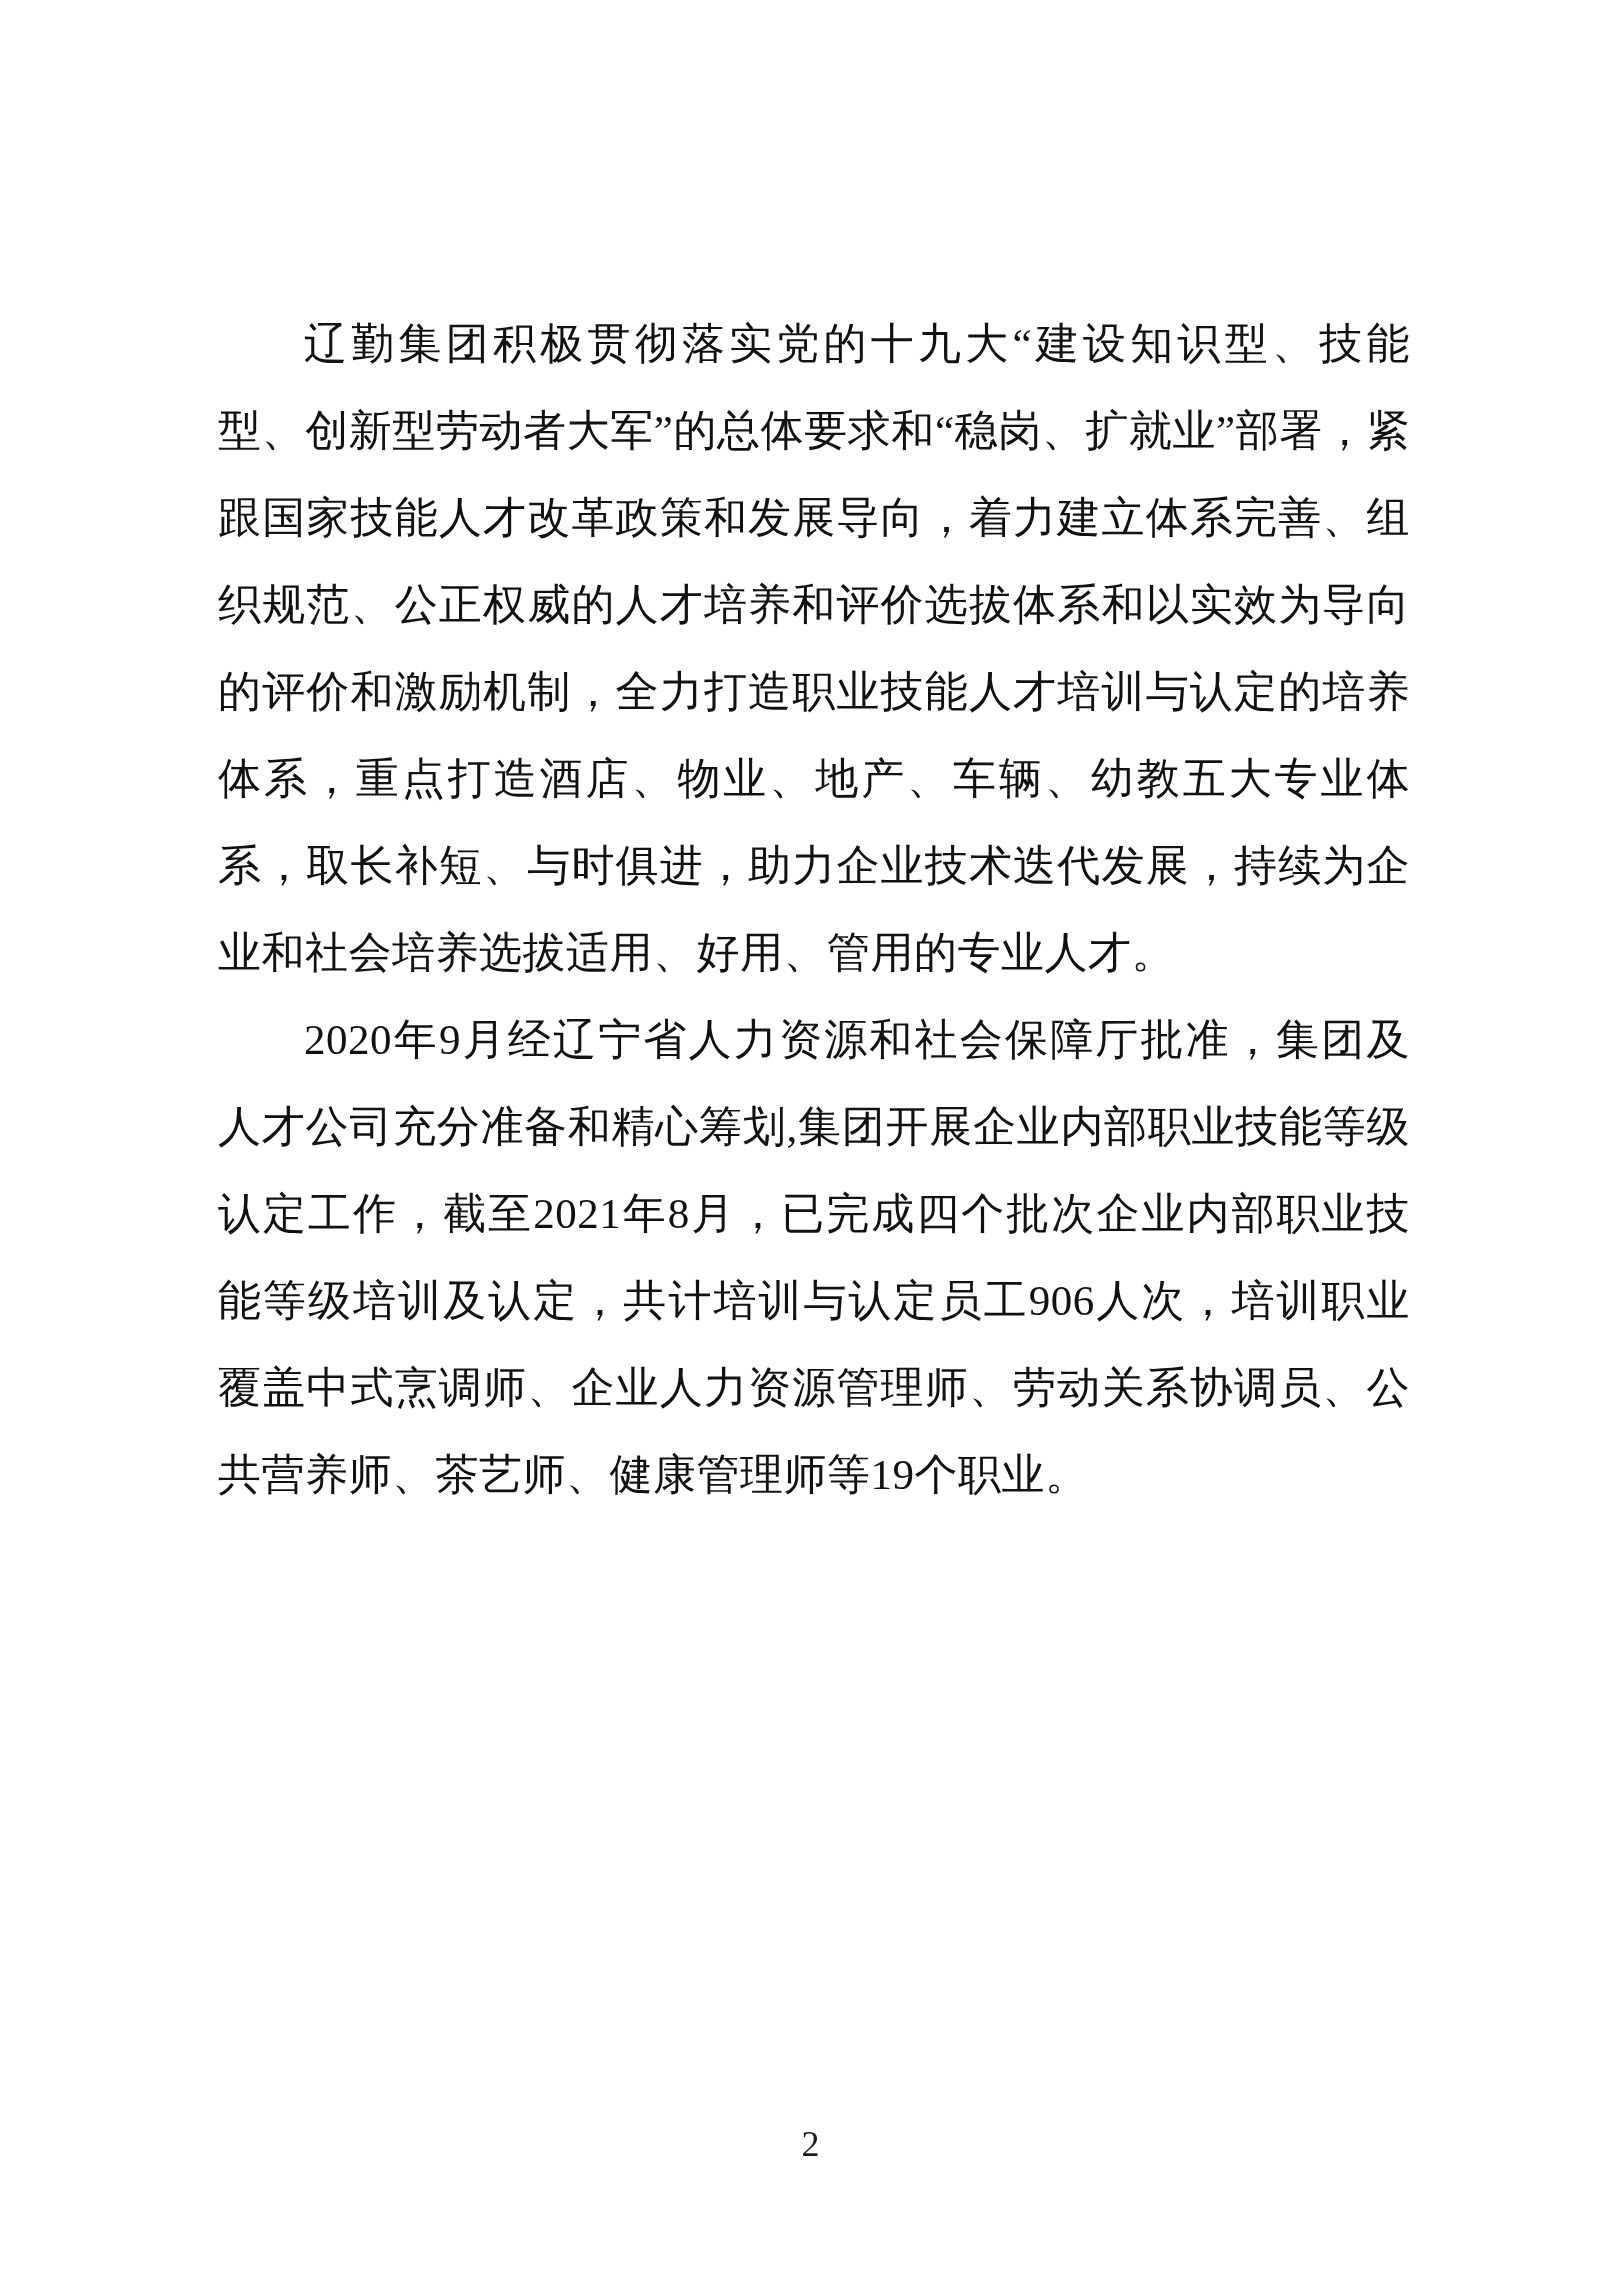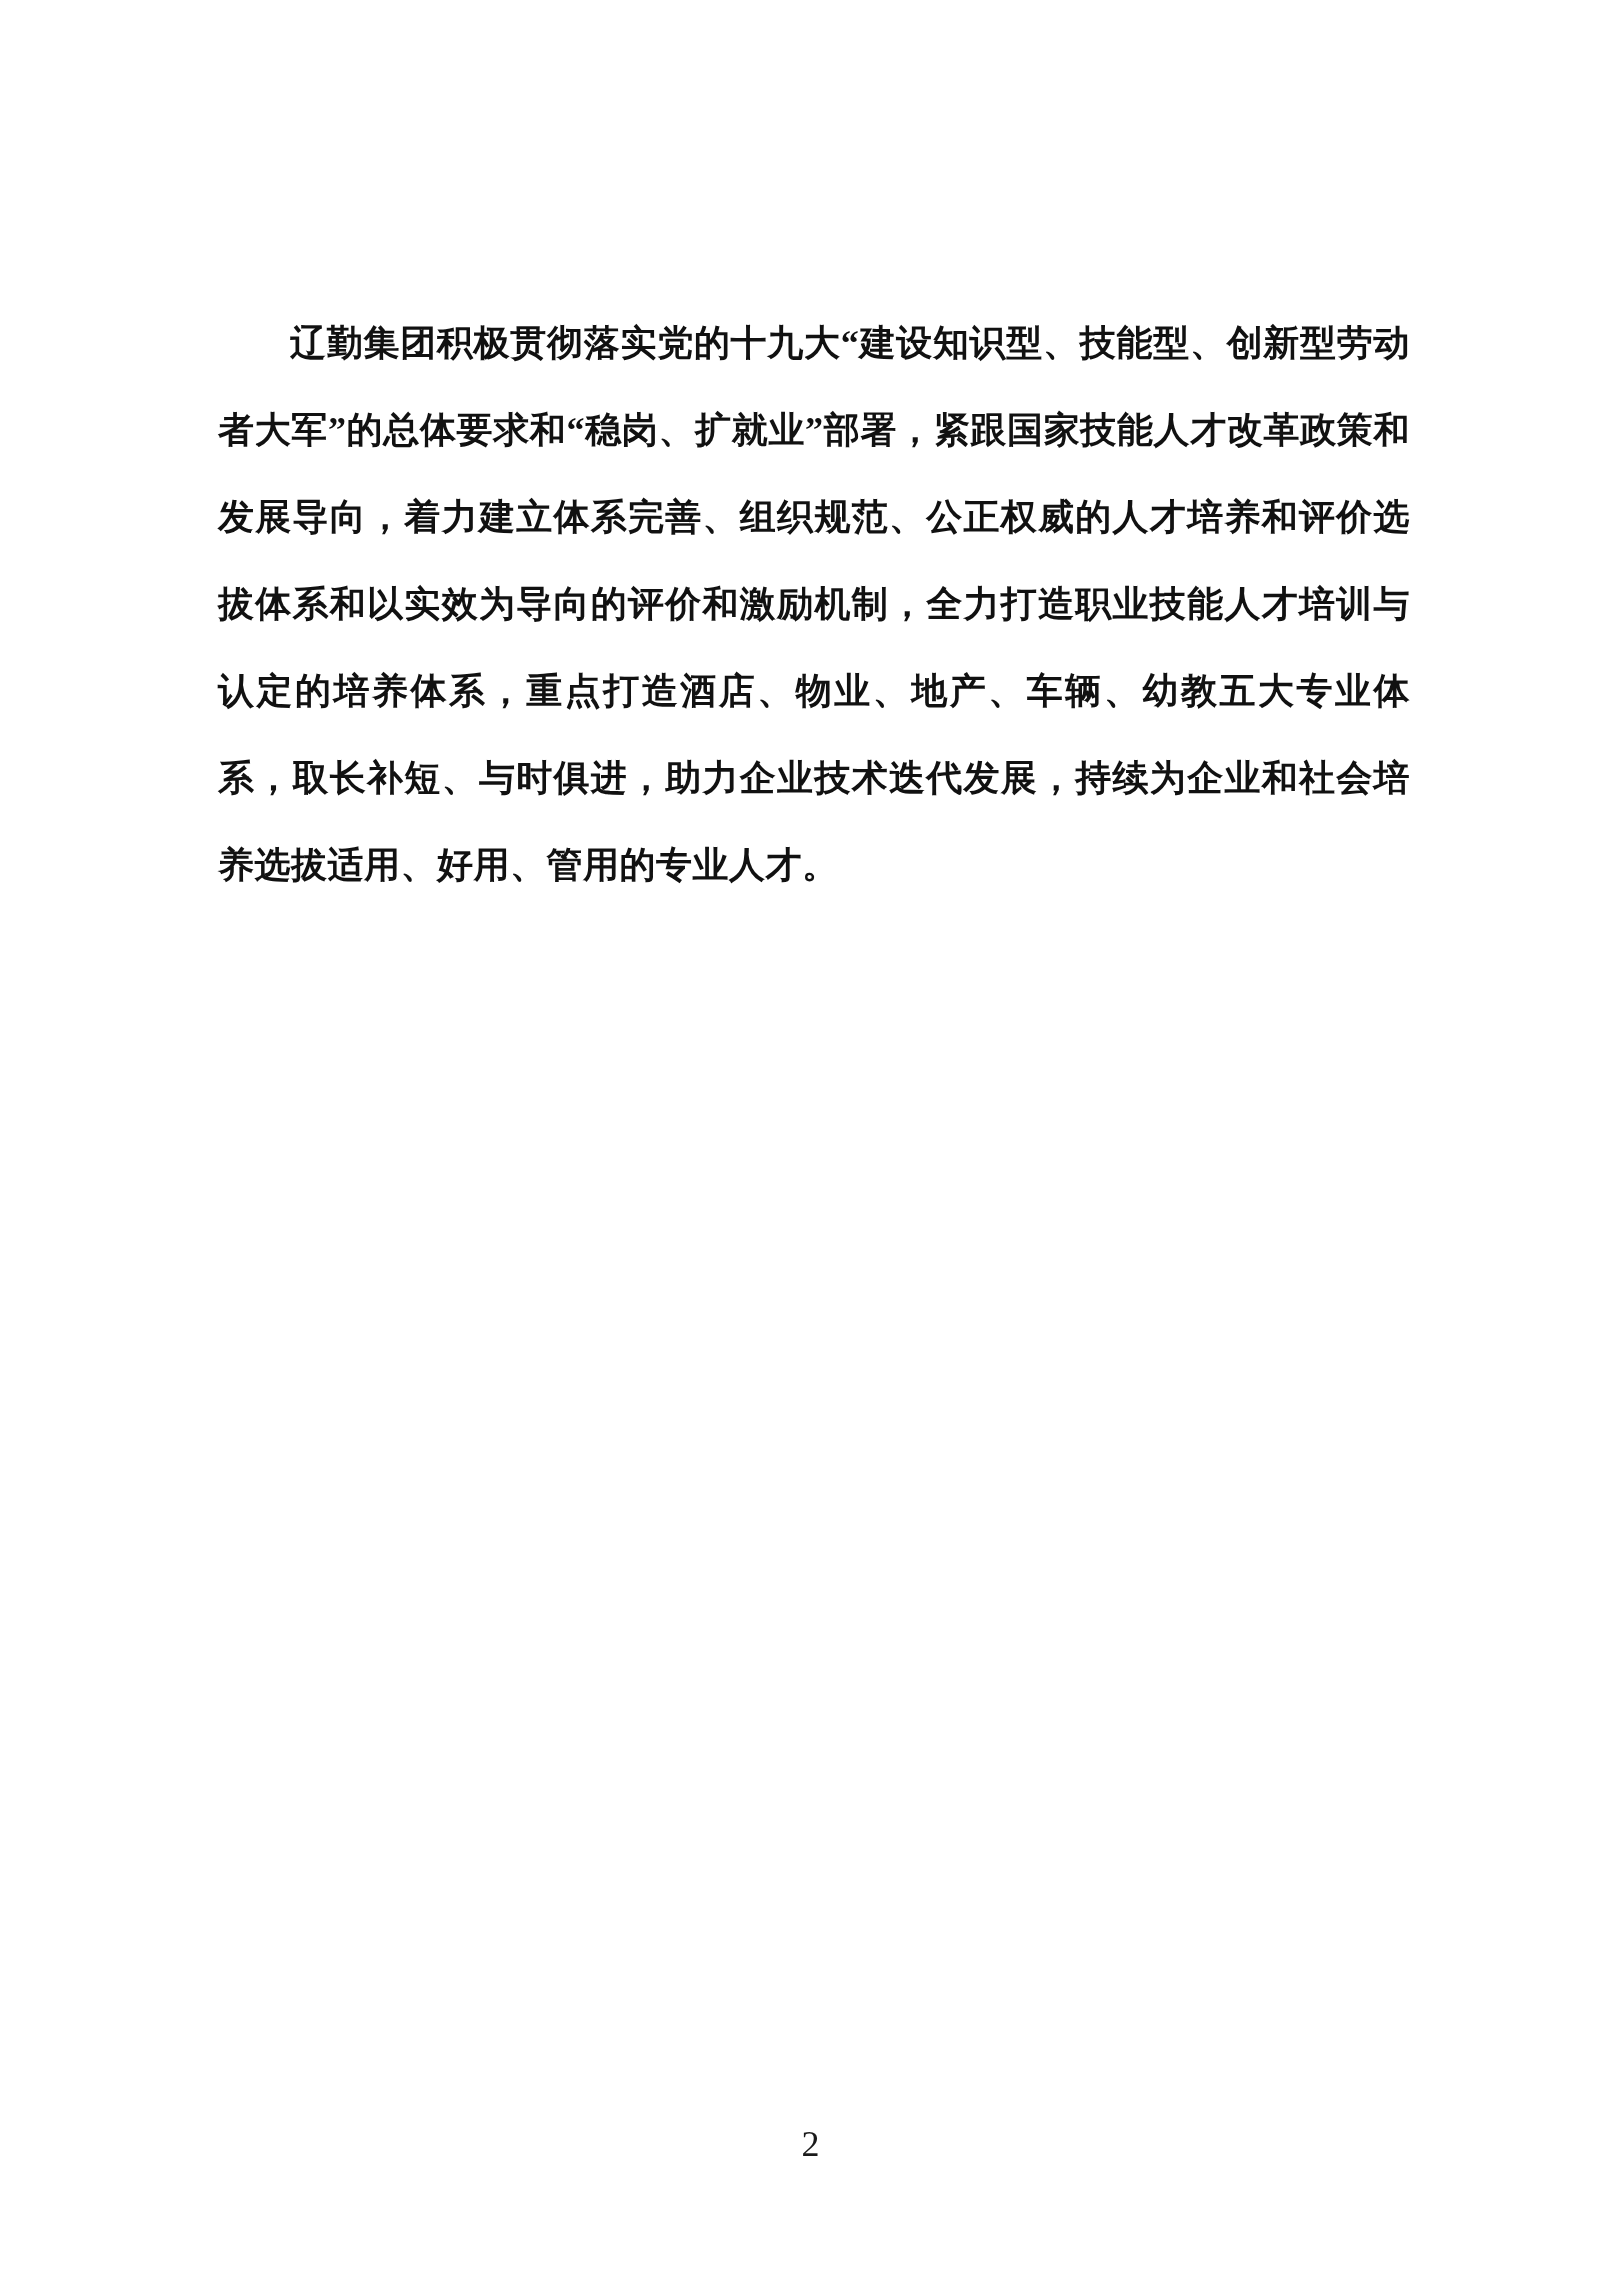--- a/index.html
+++ b/index.html
@@ -17,47 +17,47 @@
   }
   .text-block {
     position: absolute;
     left: 218px;
     top: 300px;
     width: 1192px;
   }
   .para {
     margin: 0;
     padding: 0;
-    font-size: 36px;
+    font-size: 43px;
     line-height: 87px;
     color: #111111;
     text-align: justify;
     text-justify: inter-ideograph;
     text-indent: 2em;
     letter-spacing: 0.5px;
     word-break: break-all;
-    font-weight: bold;
   }
   .page-number {
     position: absolute;
     top: 2123px;
     left: 0;
     width: 100%;
     text-align: center;
     font-size: 36px;
     line-height: 43px;
     color: #1a1a1a;
     font-family: "Liberation Serif", "DejaVu Serif", serif;
   }
 </style>
 </head>
 <body>
 
 <div class="page">
 
   <div class="text-block">
     <p class="para">辽勤集团积极贯彻落实党的十九大“建设知识型、技能型、创新型劳动者大军”的总体要求和“稳岗、扩就业”部署，紧跟国家技能人才改革政策和发展导向，着力建立体系完善、组织规范、公正权威的人才培养和评价选拔体系和以实效为导向的评价和激励机制，全力打造职业技能人才培训与认定的培养体系，重点打造酒店、物业、地产、车辆、幼教五大专业体系，取长补短、与时俱进，助力企业技术迭代发展，持续为企业和社会培养选拔适用、好用、管用的专业人才。</p>
+    <p class="para">2020年9月经辽宁省人力资源和社会保障厅批准，集团及人才公司充分准备和精心筹划,集团开展企业内部职业技能等级认定工作，截至2021年8月，已完成四个批次企业内部职业技能等级培训及认定，共计培训与认定员工906人次，培训职业覆盖中式烹调师、企业人力资源管理师、劳动关系协调员、公共营养师、茶艺师、健康管理师等19个职业。</p>
   </div>
 
   <div class="page-number">2</div>
 
 </div>
 
 
 </body></html>

